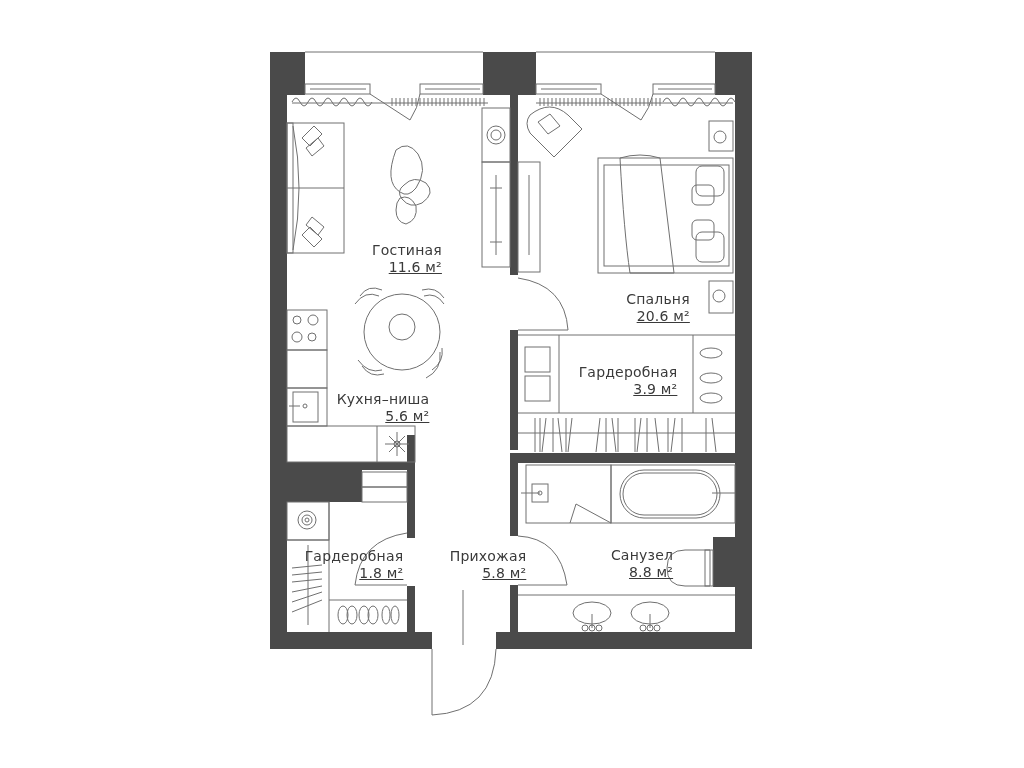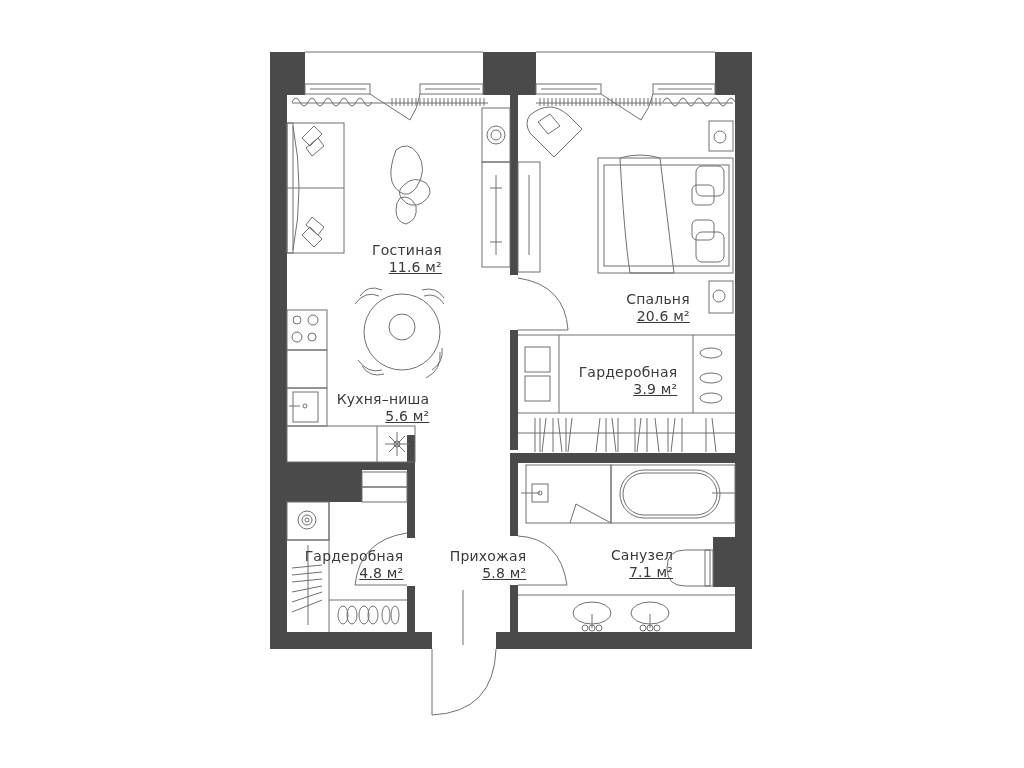--- a/index.html
+++ b/index.html
@@ -256,22 +256,22 @@
 <div class="room-label" style="left:383px; top:391px;">
   <span>Кухня–ниша</span>
   <span class="area">5.6 м²</span>
 </div>
 <div class="room-label" style="left:628px; top:364px;">
   <span>Гардеробная</span>
   <span class="area">3.9 м²</span>
 </div>
 <div class="room-label" style="left:354px; top:548px;">
   <span>Гардеробная</span>
-  <span class="area">4.8 м²</span>
+  <span class="area">1.8 м²</span>
 </div>
 <div class="room-label" style="left:488px; top:548px;">
   <span>Прихожая</span>
   <span class="area">5.8 м²</span>
 </div>
 <div class="room-label" style="left:642px; top:547px;">
   <span>Санузел</span>
-  <span class="area">7.1 м²</span>
+  <span class="area">8.8 м²</span>
 </div>
 
 </body></html>

